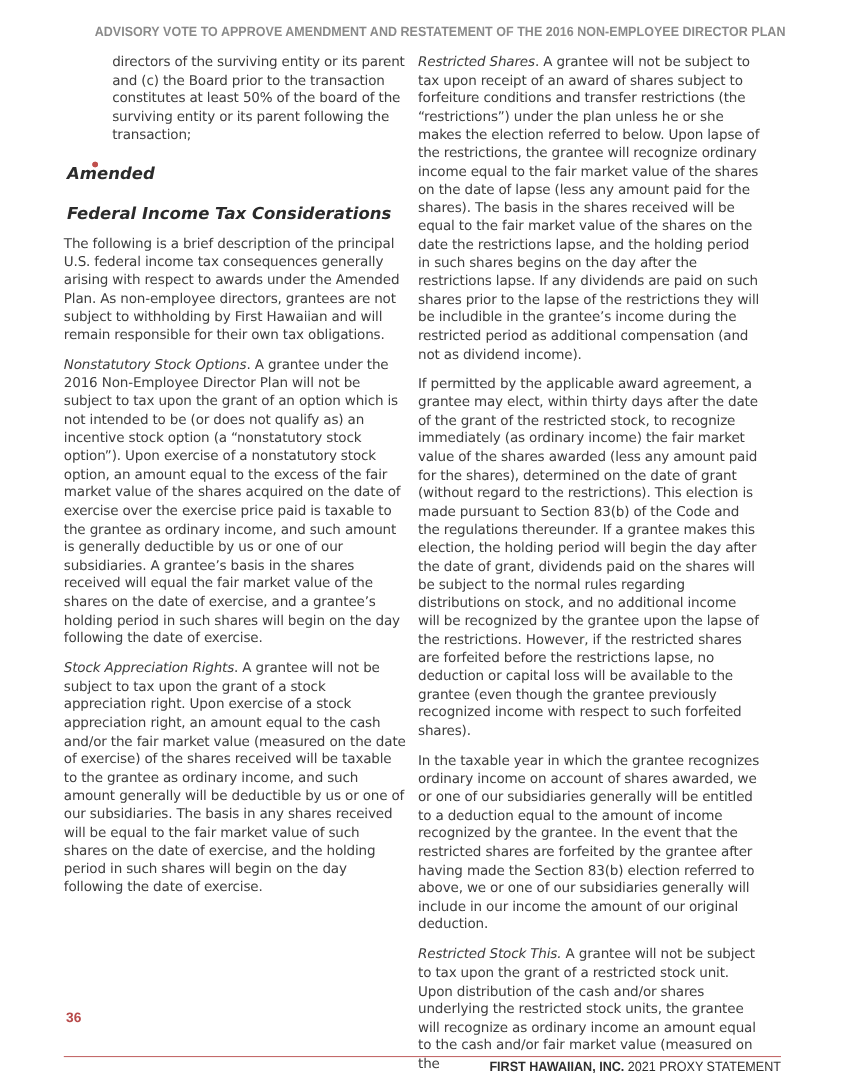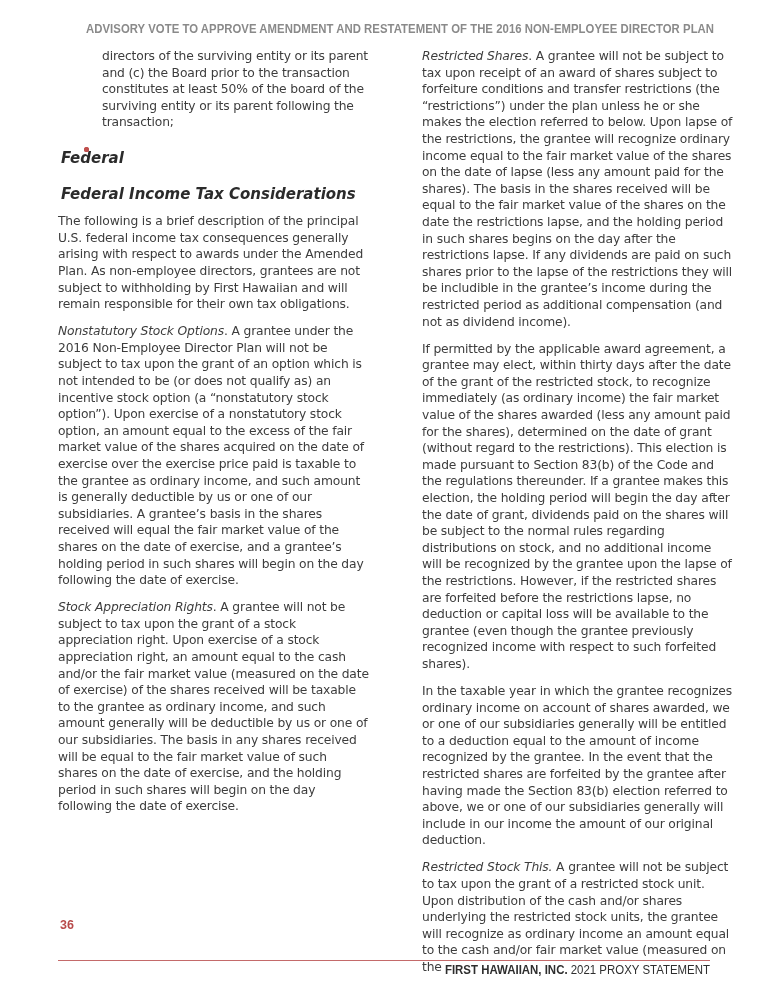--- a/index.html
+++ b/index.html
@@ -13,21 +13,21 @@
     font-family: "Liberation Sans", sans-serif; font-weight: bold;
     font-size: 12.2px; letter-spacing: 0.05px; color: #8a8a8a;
     transform: scaleX(0.93); transform-origin: right center;
   }
   .col {
     position: absolute; top: 48px; width: 312px;
     font-size: 12.3px; line-height: 16.6px; color: #3d3d3d;
     letter-spacing: -0.15px;
   }
   .col.left { left: 58px; }
-  .col.right { left: 422px; }
+  .col.right { left: 380px; }
   .col p { margin: 0 0 10.5px 0; }
   .indent { padding-left: 44px; }
   ul.bullets { list-style: none; margin: 0; padding: 0; }
   ul.bullets li {
     position: relative; padding-left: 44px; margin-bottom: 10.5px;
   }
   ul.bullets li .bullet-dot {
     position: absolute; left: 26px; top: 6px; width: 5px; height: 5px;
     border-radius: 50%; background: #c0504d;
   }
@@ -61,21 +61,21 @@
   <p class="indent">directors of the surviving entity or its parent and (c) the Board prior to the transaction constitutes at least 50% of the board of the surviving entity or its parent following the transaction;</p>
   <ul class="bullets">
     <li>
       <span class="bullet-dot"></span>
     </li>
     <li>
       <span class="bullet-dot"></span>
     </li>
   </ul>
 
-  <h2 class="section">Federal</h2>
+  <h2 class="section">Amended</h2>
 
   <h2 class="section">Federal Income Tax Considerations</h2>
   <p>The following is a brief description of the principal U.S. federal income tax consequences generally arising with respect to awards under the Amended Plan. As non-employee directors, grantees are not subject to withholding by First Hawaiian and will remain responsible for their own tax obligations.</p>
   <p><span class="it">Nonstatutory Stock Options</span><span>. A grantee under the 2016 Non-Employee Director Plan will not be subject to tax upon the grant of an option which is not intended to be (or does not qualify as) an incentive stock option (a “nonstatutory stock option”). Upon exercise of a nonstatutory stock option, an amount equal to the excess of the fair market value of the shares acquired on the date of exercise over the exercise price paid is taxable to the grantee as ordinary income, and such amount is generally deductible by us or one of our subsidiaries. A grantee’s basis in the shares received will equal the fair market value of the shares on the date of exercise, and a grantee’s holding period in such shares will begin on the day following the date of exercise.</span></p>
   <p><span class="it">Stock Appreciation Rights</span><span>. A grantee will not be subject to tax upon the grant of a stock appreciation right. Upon exercise of a stock appreciation right, an amount equal to the cash and/or the fair market value (measured on the date of exercise) of the shares received will be taxable to the grantee as ordinary income, and such amount generally will be deductible by us or one of our subsidiaries. The basis in any shares received will be equal to the fair market value of such shares on the date of exercise, and the holding period in such shares will begin on the day following the date of exercise.</span></p>
 </div>
 
 <div class="col right">
   <p><span class="it">Restricted Shares</span><span>. A grantee will not be subject to tax upon receipt of an award of shares subject to forfeiture conditions and transfer restrictions (the “restrictions”) under the plan unless he or she makes the election referred to below. Upon lapse of the restrictions, the grantee will recognize ordinary income equal to the fair market value of the shares on the date of lapse (less any amount paid for the shares). The basis in the shares received will be equal to the fair market value of the shares on the date the restrictions lapse, and the holding period in such shares begins on the day after the restrictions lapse. If any dividends are paid on such shares prior to the lapse of the restrictions they will be includible in the grantee’s income during the restricted period as additional compensation (and not as dividend income).</span></p>
   <p>If permitted by the applicable award agreement, a grantee may elect, within thirty days after the date of the grant of the restricted stock, to recognize immediately (as ordinary income) the fair market value of the shares awarded (less any amount paid for the shares), determined on the date of grant (without regard to the restrictions). This election is made pursuant to Section 83(b) of the Code and the regulations thereunder. If a grantee makes this election, the holding period will begin the day after the date of grant, dividends paid on the shares will be subject to the normal rules regarding distributions on stock, and no additional income will be recognized by the grantee upon the lapse of the restrictions. However, if the restricted shares are forfeited before the restrictions lapse, no deduction or capital loss will be available to the grantee (even though the grantee previously recognized income with respect to such forfeited shares).</p>

